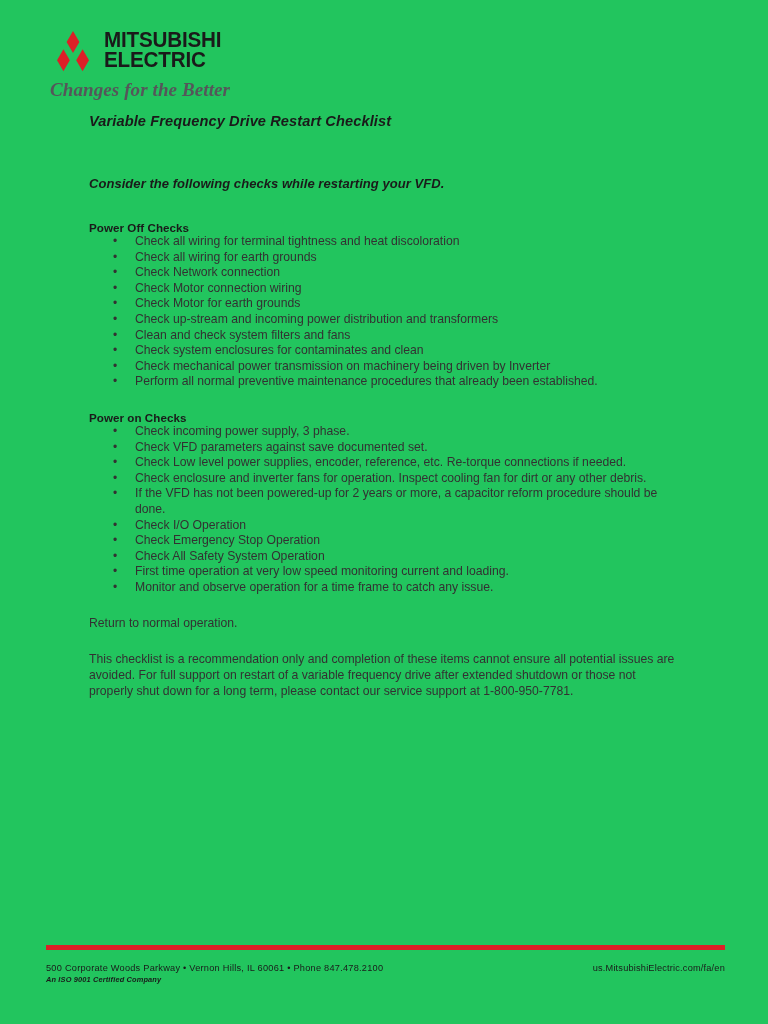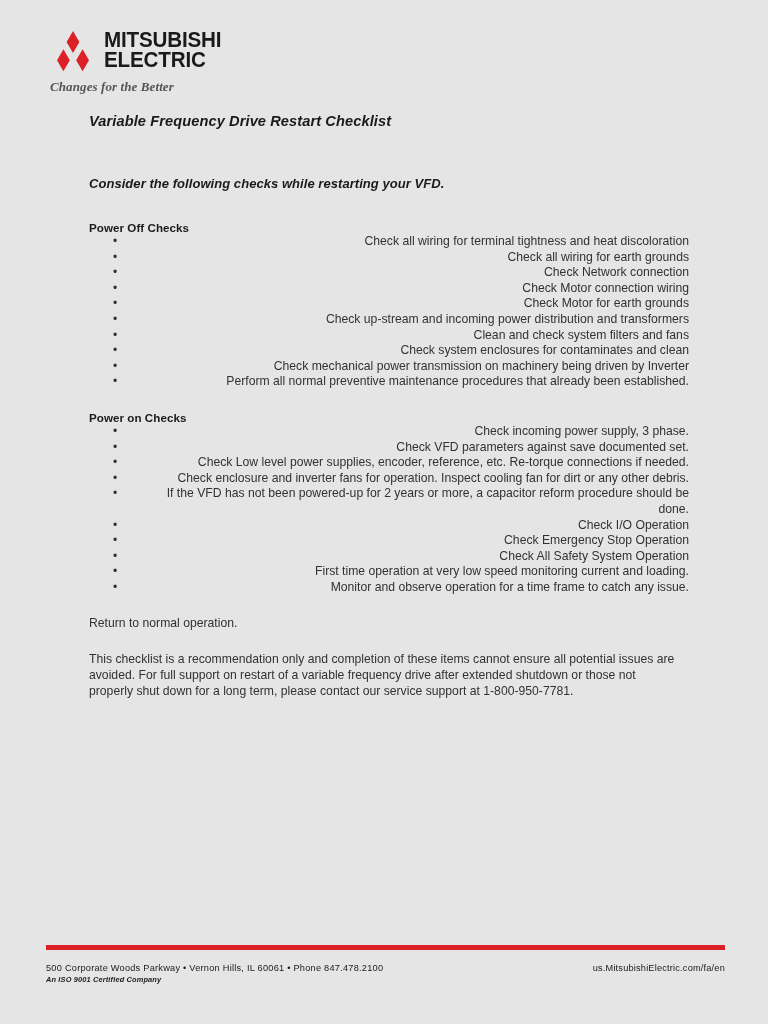--- a/index.html
+++ b/index.html
@@ -14,21 +14,21 @@
     font-family: "Liberation Sans", sans-serif;
     color: #221f20;
     -webkit-font-smoothing: antialiased;
   }
 
   .page {
     position: relative;
     width: 768px;
     height: 1024px;
     overflow: hidden;
-    background: #e5e5e5;
+    background: #22c55e;
   }
 
   
   .logo-block {
     position: absolute;
     left: 50px;
     top: 29px;
     width: 260px;
     height: 72px;
   }
@@ -55,21 +55,21 @@
     transform: scaleX(0.96);
     transform-origin: left center;
   }
   .tagline {
     position: absolute;
     left: 0px;
     top: 50px;
     font-family: "Liberation Serif", serif;
     font-style: italic;
     font-weight: bold;
-    font-size: 13px;
+    font-size: 19px;
     color: #55565a;
     letter-spacing: 0.1px;
   }
 
   
   .content {
     position: absolute;
     left: 89px;
     top: 113px;
     width: 600px;
@@ -106,21 +106,20 @@
     margin: 0;
     padding: 0;
   }
   ul.checks li {
     position: relative;
     font-size: 12.2px;
     line-height: 15.6px;
     color: #333132;
     padding-left: 46px;
     margin: 0;
-    text-align: right;
   }
   ul.checks li::before {
     content: "\2022";
     position: absolute;
     left: 24px;
     top: 0px;
     font-size: 12px;
     line-height: 15.6px;
     color: #333132;
   }

